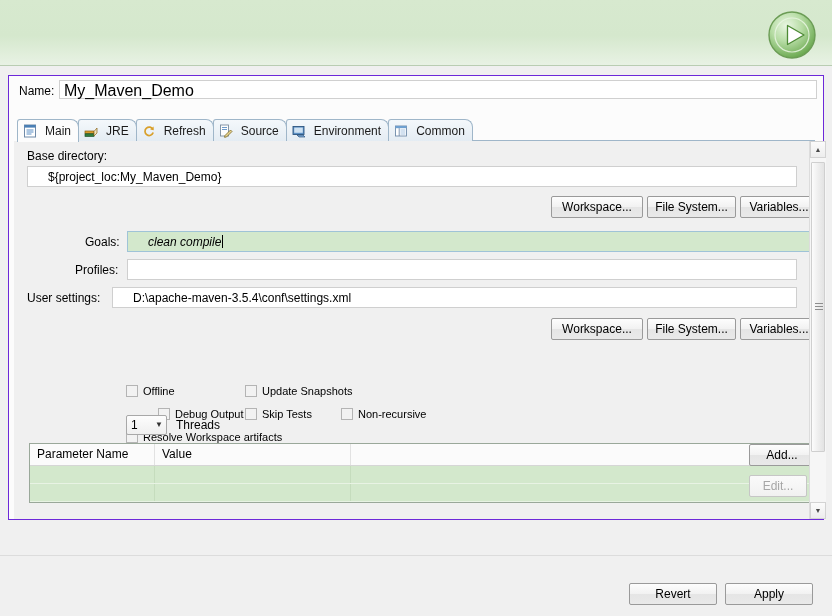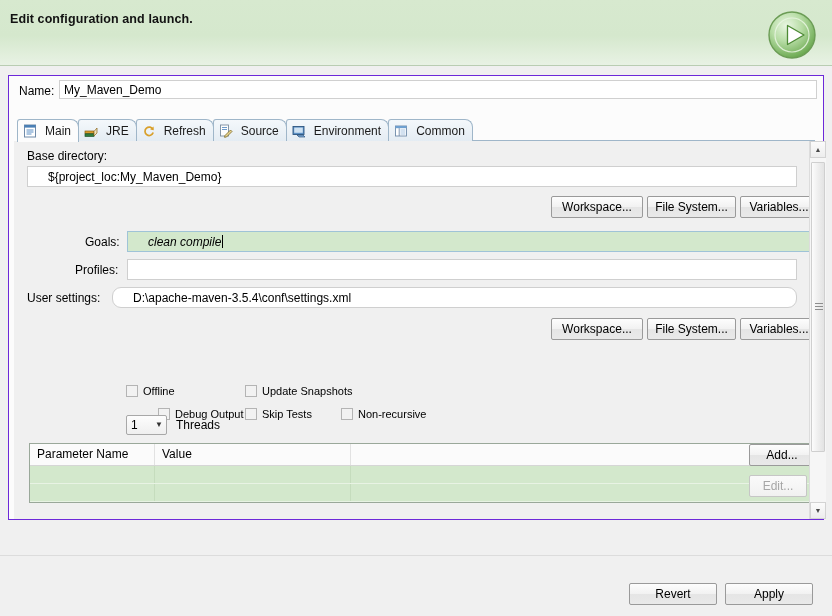--- a/index.html
+++ b/index.html
@@ -44,21 +44,21 @@
   
   .name-row {
     position:absolute; left:0; top:0; width:814px; height:28px;
   }
   .name-label {
     position:absolute; left:10px; top:8px; font-size:12px;
   }
   .name-input {
     position:absolute; left:50px; top:4px; width:758px; height:19px;
     background:#ffffff; border:1px solid #d0d0d0;
-    padding:1px 4px; font-size:12px; line-height:17px;
+    padding:1px 4px; font-size:16px; line-height:17px;
     font-family:"Liberation Sans", sans-serif; color:#000;
   }
 
   
   .tabbar {
     position:absolute; left:8px; top:43px; width:798px; height:22px;
     border-bottom:1px solid #9fb6c9;
   }
   .tab {
     position:relative; float:left; height:22px;
@@ -188,21 +188,20 @@
 
   .caret {
     display:inline-block; width:1px; height:13px;
     background:#000; vertical-align:-2px; margin-left:1px;
   }
 </style>
 </head>
 <body>
 
 <div class="header">
-  <div class="header-title">Edit configuration and launch.</div>
   <div class="header-icon">
     <svg width="52" height="52" viewBox="0 0 52 52">
       <defs>
         <radialGradient id="gball" cx="38%" cy="30%" r="72%">
           <stop offset="0%" stop-color="#e9f6e2"></stop>
           <stop offset="48%" stop-color="#b6dca4"></stop>
           <stop offset="100%" stop-color="#6aa84f"></stop>
         </radialGradient>
       </defs>
       <circle cx="26" cy="26" r="23" fill="url(#gball)" stroke="#6b9c55" stroke-width="1.4"></circle>
@@ -311,21 +310,21 @@
         <div class="btn" style="left:633px; top:55px; width:89px;">File System...</div>
         <div class="btn" style="left:726px; top:55px; width:78px;">Variables...</div>
 
         <span class="lbl" style="left:71px; top:94px;">Goals:</span>
         <div class="txt green" style="left:113px; top:90px; width:712px;font-style:italic;"><span>clean compile</span><span class="caret"></span></div>
 
         <span class="lbl" style="left:61px; top:122px;">Profiles:</span>
         <div class="txt" style="left:113px; top:118px; width:670px;"></div>
 
         <span class="lbl" style="left:13px; top:150px;">User settings:</span>
-        <div class="txt" style="left:98px; top:146px; width:685px;border-radius:9px;">D:\apache-maven-3.5.4\conf\settings.xml</div>
+        <div class="txt" style="left:98px; top:146px; width:685px;">D:\apache-maven-3.5.4\conf\settings.xml</div>
 
         <div class="btn" style="left:537px; top:177px; width:92px;">Workspace...</div>
         <div class="btn" style="left:633px; top:177px; width:89px;">File System...</div>
         <div class="btn" style="left:726px; top:177px; width:78px;">Variables...</div>
 
         <div class="chk" style="left:112px; top:205px;">
           <span class="chkbox"></span>
           <span>Offline</span>
         </div>
         <div class="chk" style="left:231px; top:205px;">
@@ -339,20 +338,24 @@
         </div>
         <div class="chk" style="left:231px; top:228px;">
           <span class="chkbox"></span>
           <span>Skip Tests</span>
         </div>
         <div class="chk" style="left:327px; top:228px;">
           <span class="chkbox"></span>
           <span>Non-recursive</span>
         </div>
 
+        <div class="chk" style="left:112px; top:251px;">
+          <span class="chkbox"></span>
+          <span>Resolve Workspace artifacts</span>
+        </div>
 
         <div class="combo" style="left:112px; top:274px;">
           <span class="cval">1</span>
           <span class="carrow">▼</span>
         </div>
         <span class="lbl" style="left:162px; top:277px;">Threads</span>
 
         <div class="tablewrap">
           <div class="thead">
             <div class="th c0">Parameter Name</div>

